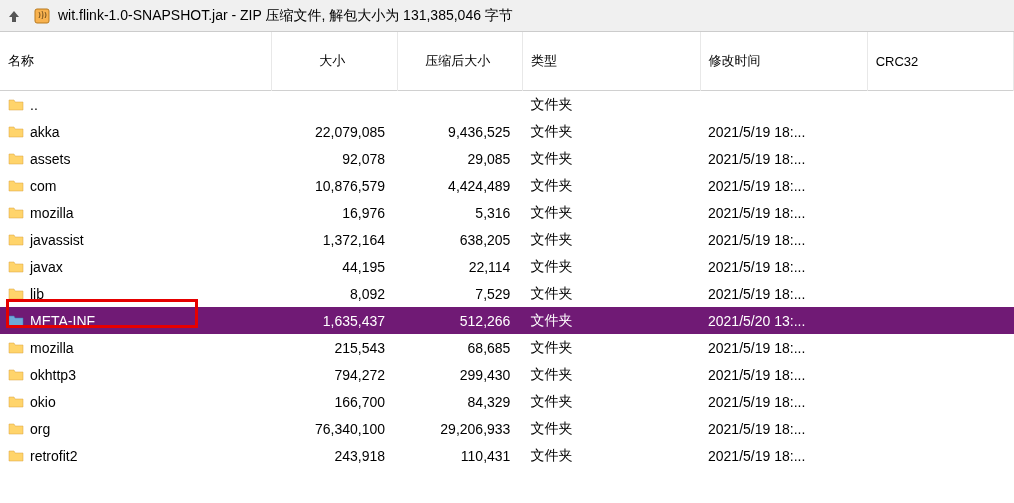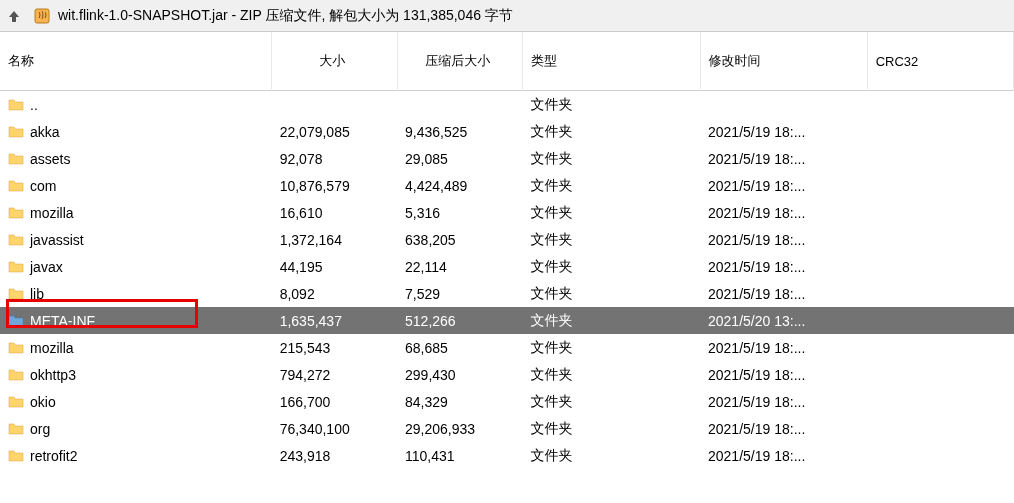--- a/index.html
+++ b/index.html
@@ -13,24 +13,24 @@
     .header-row th { text-align: left; font-weight: normal; font-size: 13px; padding: 20px 8px; border-right: 1px solid #e8e8e8; white-space: nowrap; }
     .col-name { width: 260px; }
     .col-size { width: 120px; text-align: right; }
     .col-packed { width: 120px; text-align: right; }
     .col-type { width: 170px; }
     .col-date { width: 160px; }
     .col-crc { width: 140px; }
     .header-row th.col-size, .header-row th.col-packed { text-align: center; padding-right: 12px; }
     tbody tr { height: 27px; }
     tbody td { padding: 2px 8px; font-size: 14px; white-space: nowrap; }
-    tbody td.col-size, tbody td.col-packed { text-align: left; padding-right: 12px; }
+    tbody td.col-size, tbody td.col-packed { text-align: right; padding-right: 12px; }
     tbody td.col-name { display: flex; align-items: center; height: 27px; }
     .folder-icon { width: 16px; height: 14px; margin-right: 6px; display: inline-block; }
-    tr.selected { background: #737373; color: #fff; }
+    tr.selected { background: #701a75; color: #fff; }
     .highlight-box { position: absolute; border: 3px solid #e60000; pointer-events: none; }
     .container { position: relative; }
     .folder-svg { fill: #ffd46b; stroke: #d9a23d; stroke-width: 0.5; }
     tr.selected .folder-svg { fill: #6fa8d8; stroke: #3a7ab5; }
   </style>
 </head>
 <body>
 
 <div class="container">
   <div class="toolbar">
@@ -112,21 +112,21 @@
           <td class="col-date">2021/5/19 18:...</td>
           <td class="col-crc"></td>
         </tr>
         <tr>
           <td class="col-name">
             <span class="folder-icon"><svg width="16" height="14" viewBox="0 0 16 14">
                 <path class="folder-svg" d="M1 3 L1 12 L15 12 L15 4 L7 4 L6 2 L1 2 Z"></path>
               </svg></span>
             <span>mozilla</span>
           </td>
-          <td class="col-size">16,610</td>
+          <td class="col-size">16,976</td>
           <td class="col-packed">5,316</td>
           <td class="col-type">文件夹</td>
           <td class="col-date">2021/5/19 18:...</td>
           <td class="col-crc"></td>
         </tr>
         <tr>
           <td class="col-name">
             <span class="folder-icon"><svg width="16" height="14" viewBox="0 0 16 14">
                 <path class="folder-svg" d="M1 3 L1 12 L15 12 L15 4 L7 4 L6 2 L1 2 Z"></path>
               </svg></span>

